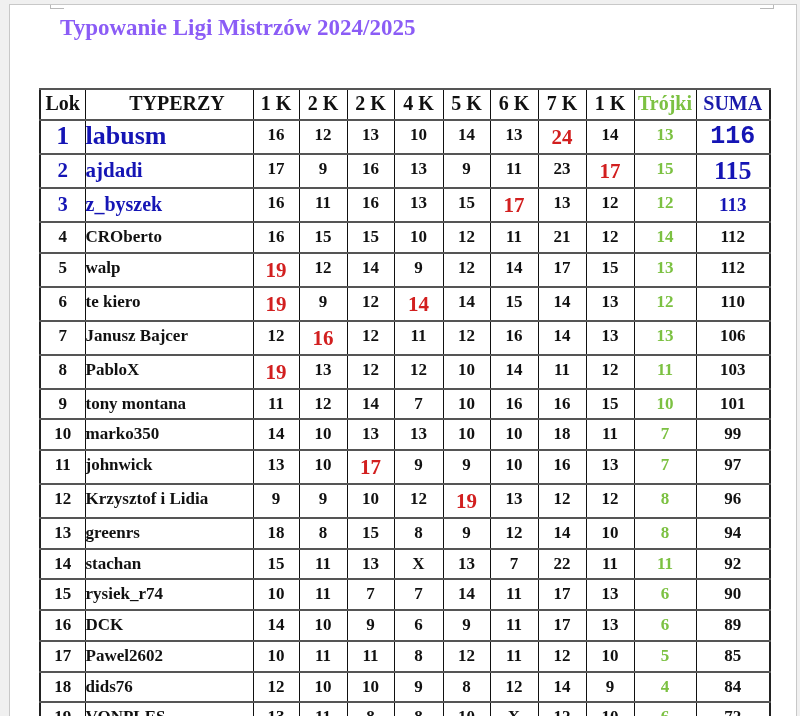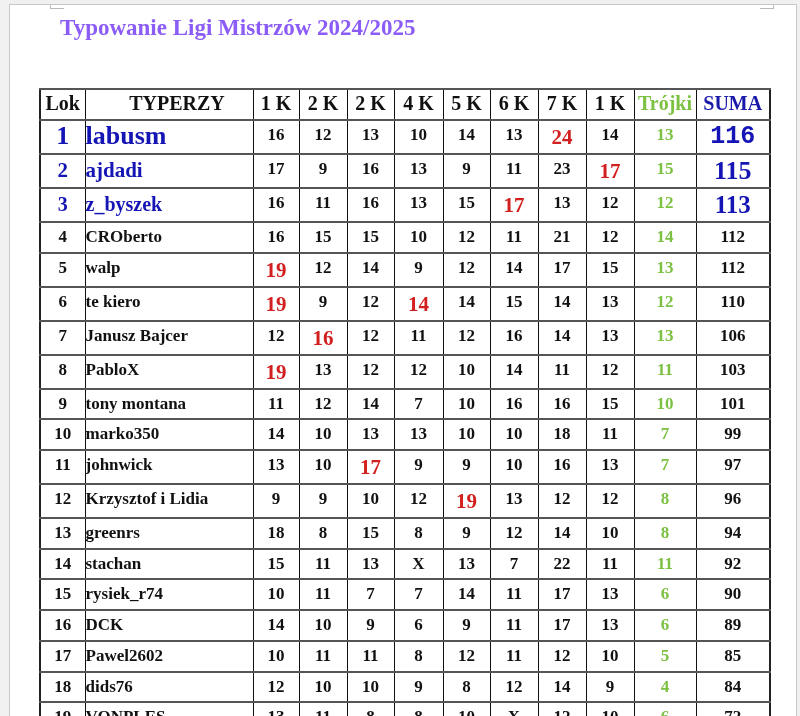--- a/index.html
+++ b/index.html
@@ -54,21 +54,21 @@
   table.standings tr.body td { height: 28.7px; }
   .trojki-h { color: #7cc142 !important; }
   .suma-h { color: #1a1aaa !important; border-radius: 11px; }
   td.trojki { color: #7cc142 !important; font-size: 17px; }
   td.red { color: #d21f1f !important; font-size: 21px !important; line-height: 32px !important; }
   tr.top1 td.lok, tr.top1 td.name { color: #1515b5 !important; font-size: 26px; line-height: 30px; }
   tr.top2 td.lok, tr.top2 td.name { color: #1515b5 !important; font-size: 21px; line-height: 30px; }
   tr.top3 td.lok, tr.top3 td.name { color: #1515b5 !important; font-size: 20px; line-height: 30px; }
   tr.top1 td.suma { color: #1515b5 !important; font-size: 25px; line-height: 32px; font-family: Liberation Mono, monospace; }
   tr.top2 td.suma { color: #1515b5 !important; font-size: 26px; line-height: 32px; }
-  tr.top3 td.suma { color: #1515b5 !important; font-size: 25px; line-height: 31px; border-radius: 15px; }
+  tr.top3 td.suma { color: #1515b5 !important; font-size: 19px; line-height: 31px; border-radius: 15px; }
 </style>
 </head>
 <body>
 
 <div class="page">
   <div class="corner-mark"></div>
   <div class="corner-mark right"></div>
 
   <div class="title1">Typowanie Ligi Mistrzów 2024/2025</div>
 

